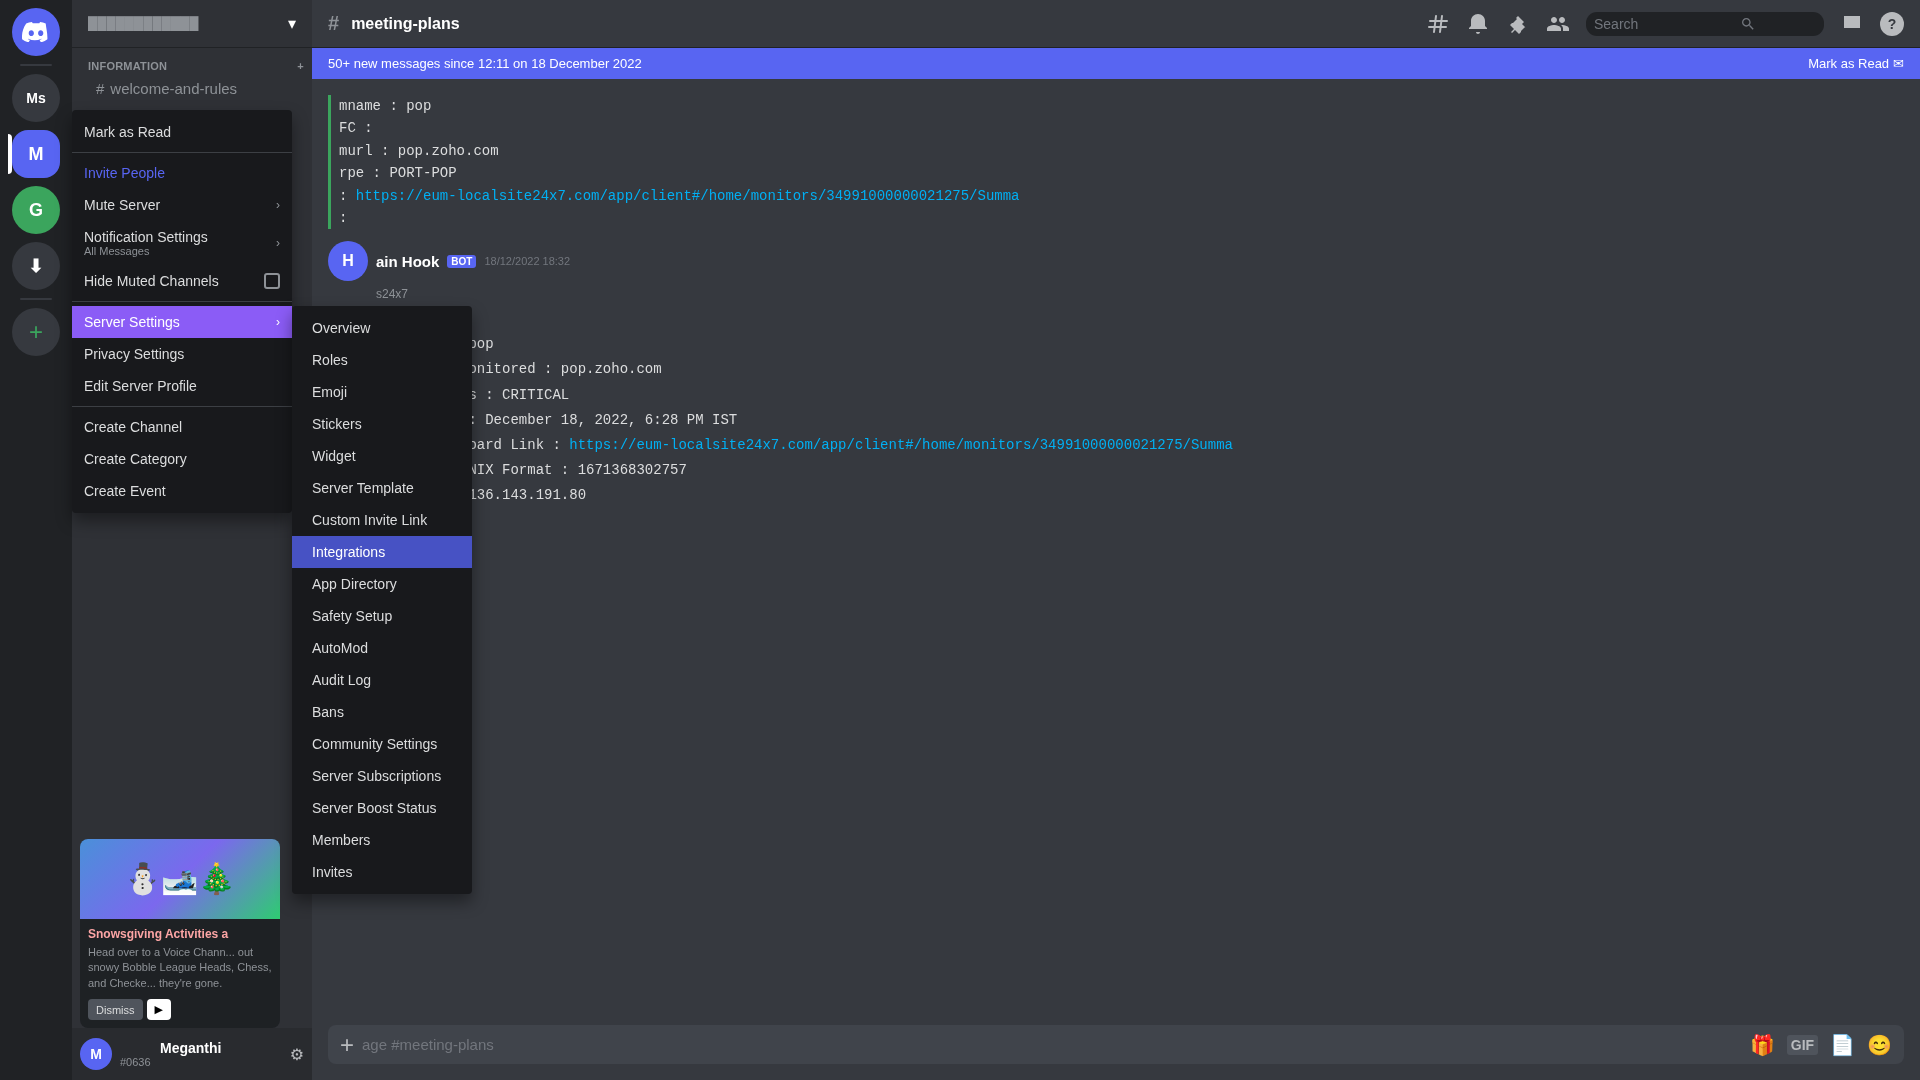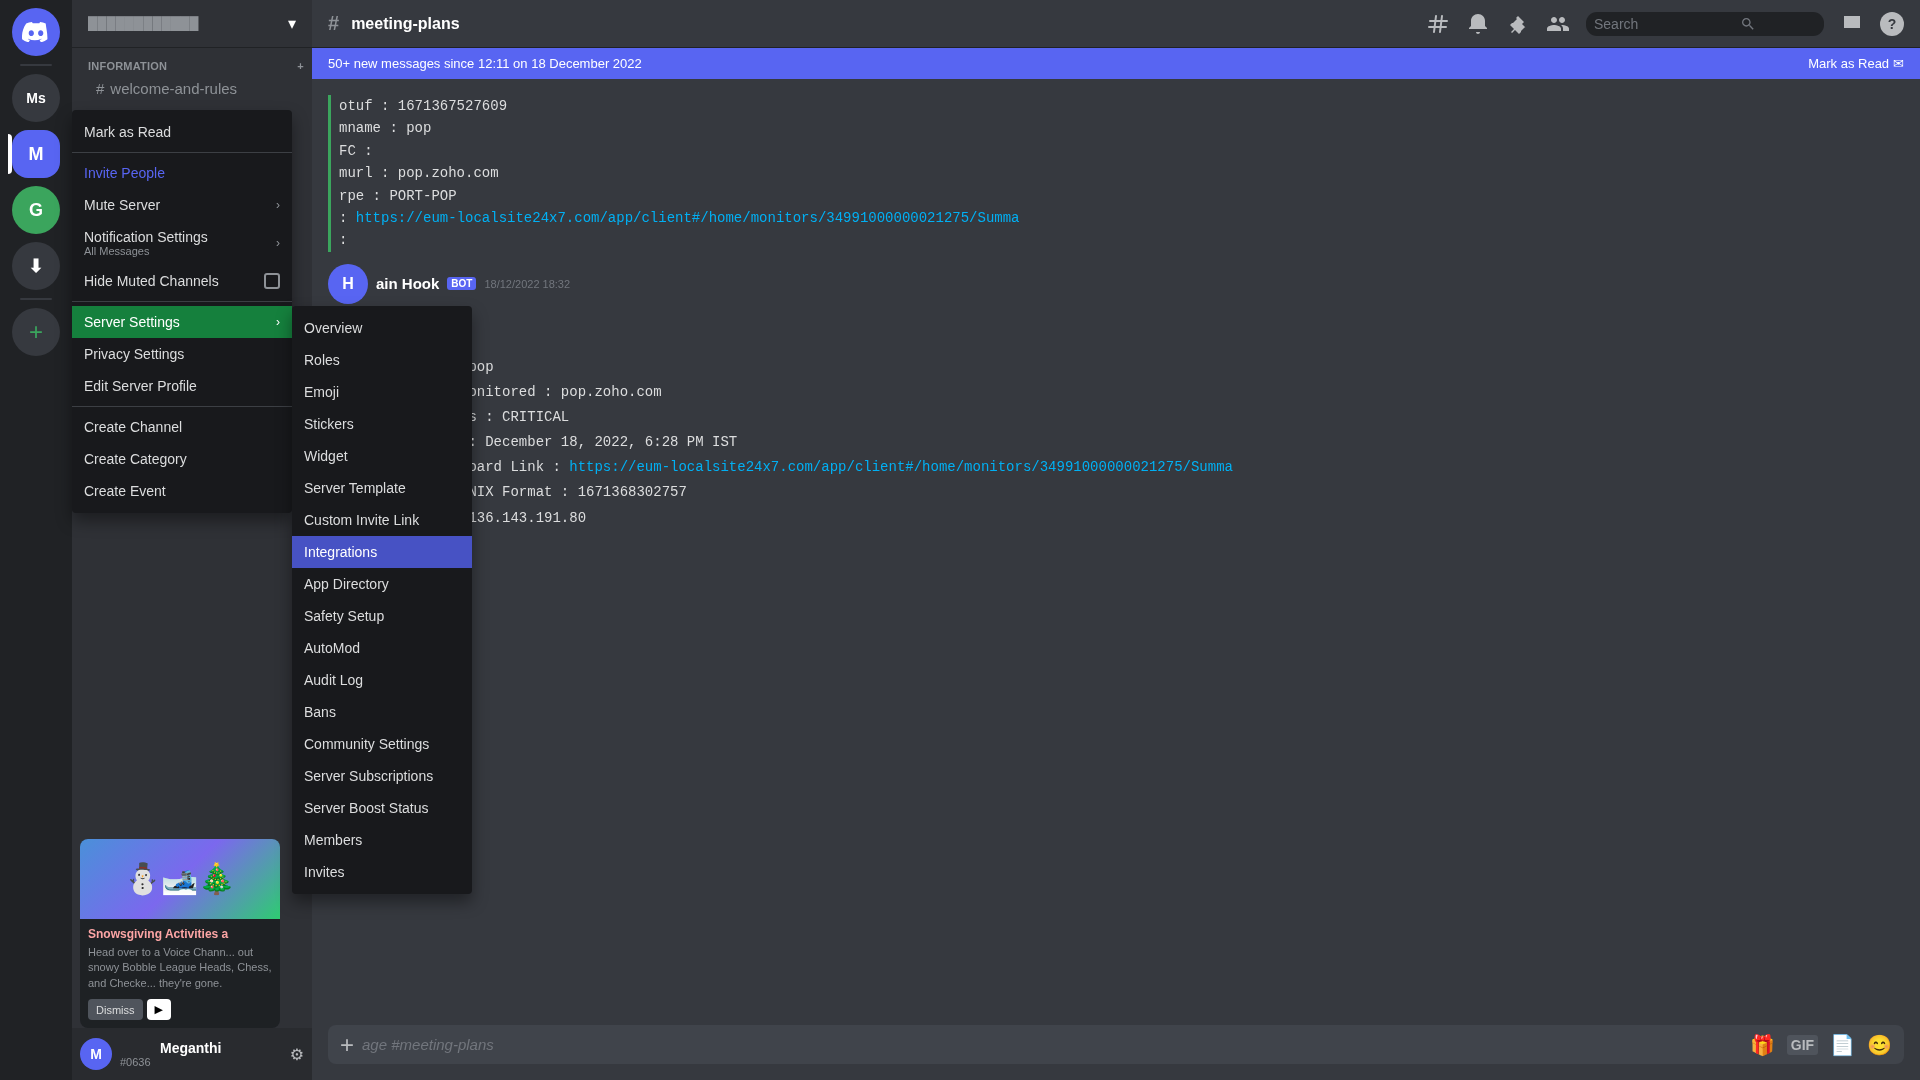--- a/index.html
+++ b/index.html
@@ -181,21 +181,21 @@
       align-items: center;
       justify-content: space-between;
       padding: 8px 12px;
       font-size: 14px;
       color: #dcddde;
       cursor: pointer;
       position: relative;
     }
     .menu-item.blue { color: #5865f2; }
     .menu-item.active {
-      background: #15803d;
+      background: #8b5cf6;
       color: #fff;
     }
     .menu-item-label { flex: 1; }
     .menu-item-chevron { font-size: 12px; color: #8e9297; }
     .menu-item-checkbox {
       width: 16px;
       height: 16px;
       border: 2px solid #8e9297;
       border-radius: 3px;
       display: flex;
@@ -222,21 +222,21 @@
       background: #18191c;
       border-radius: 4px;
       padding: 6px 0;
       box-shadow: 0 8px 16px rgba(0,0,0,0.4);
       z-index: 300;
     }
 
     .submenu-item {
       display: flex;
       align-items: center;
-      padding: 8px 12px;
+      padding: 8px 20px;
       font-size: 14px;
       color: #dcddde;
       cursor: pointer;
     }
     .submenu-item.active { background: #4752c4; color: #fff; }
 
     
     .user-area {
       height: 52px;
       background: #292b2f;
@@ -432,21 +432,20 @@
       gap: 8px;
     }
     .chat-input {
       flex: 1;
       background: none;
       border: none;
       outline: none;
       color: #dcddde;
       font-size: 15px;
       padding: 11px 0;
-      font-style: italic;
     }
     .chat-input::placeholder { color: #72767d; }
     .chat-input-icons {
       display: flex;
       align-items: center;
       gap: 12px;
     }
 
     
     .snowsgiving-banner {
@@ -683,21 +682,20 @@
     <span>50+ new messages since 12:11 on 18 December 2022</span>
     <button class="mark-as-read-btn">
       <span>Mark as Read</span>
       <span>✉</span>
     </button>
   </div>
 
   <div class="messages-area">
 
     <div class="message-block">
-      <div class="message-text">otuf : 1671367527609</div>
       <div class="message-text">mname : pop</div>
       <div class="message-text">FC :</div>
       <div class="message-text">murl : pop.zoho.com</div>
       <div class="message-text">rpe : PORT-POP</div>
       <div class="message-text">: <a class="message-link" href="#">https://eum-localsite24x7.com/app/client#/home/monitors/34991000000021275/Summa</a></div>
       <div class="message-text">:</div>
     </div>
 
     <div style="margin-bottom: 16px;">
       <div class="message-author-row">

